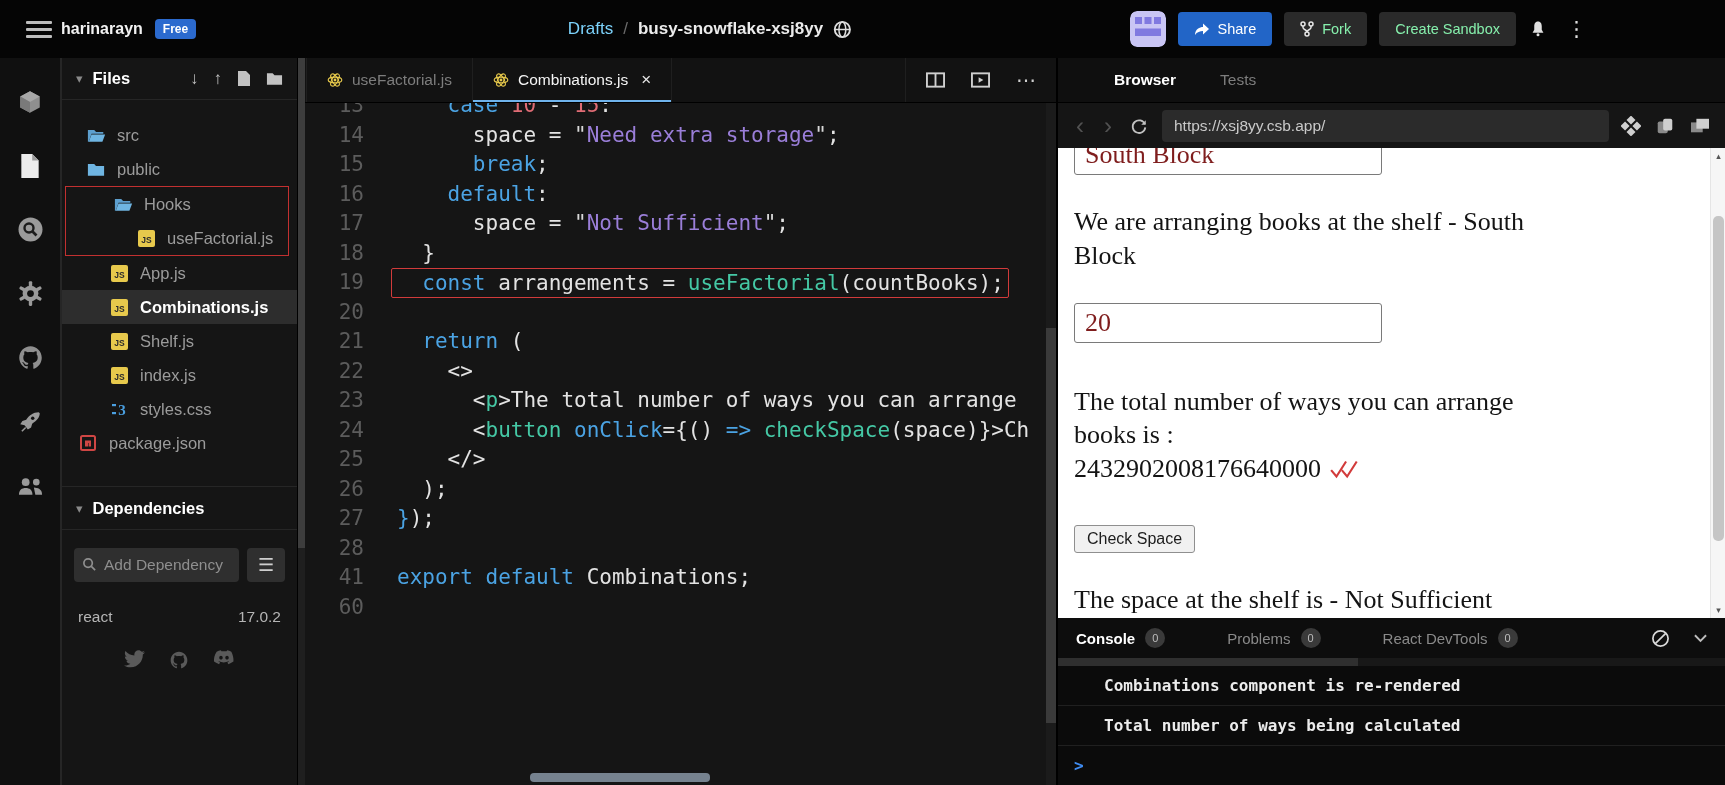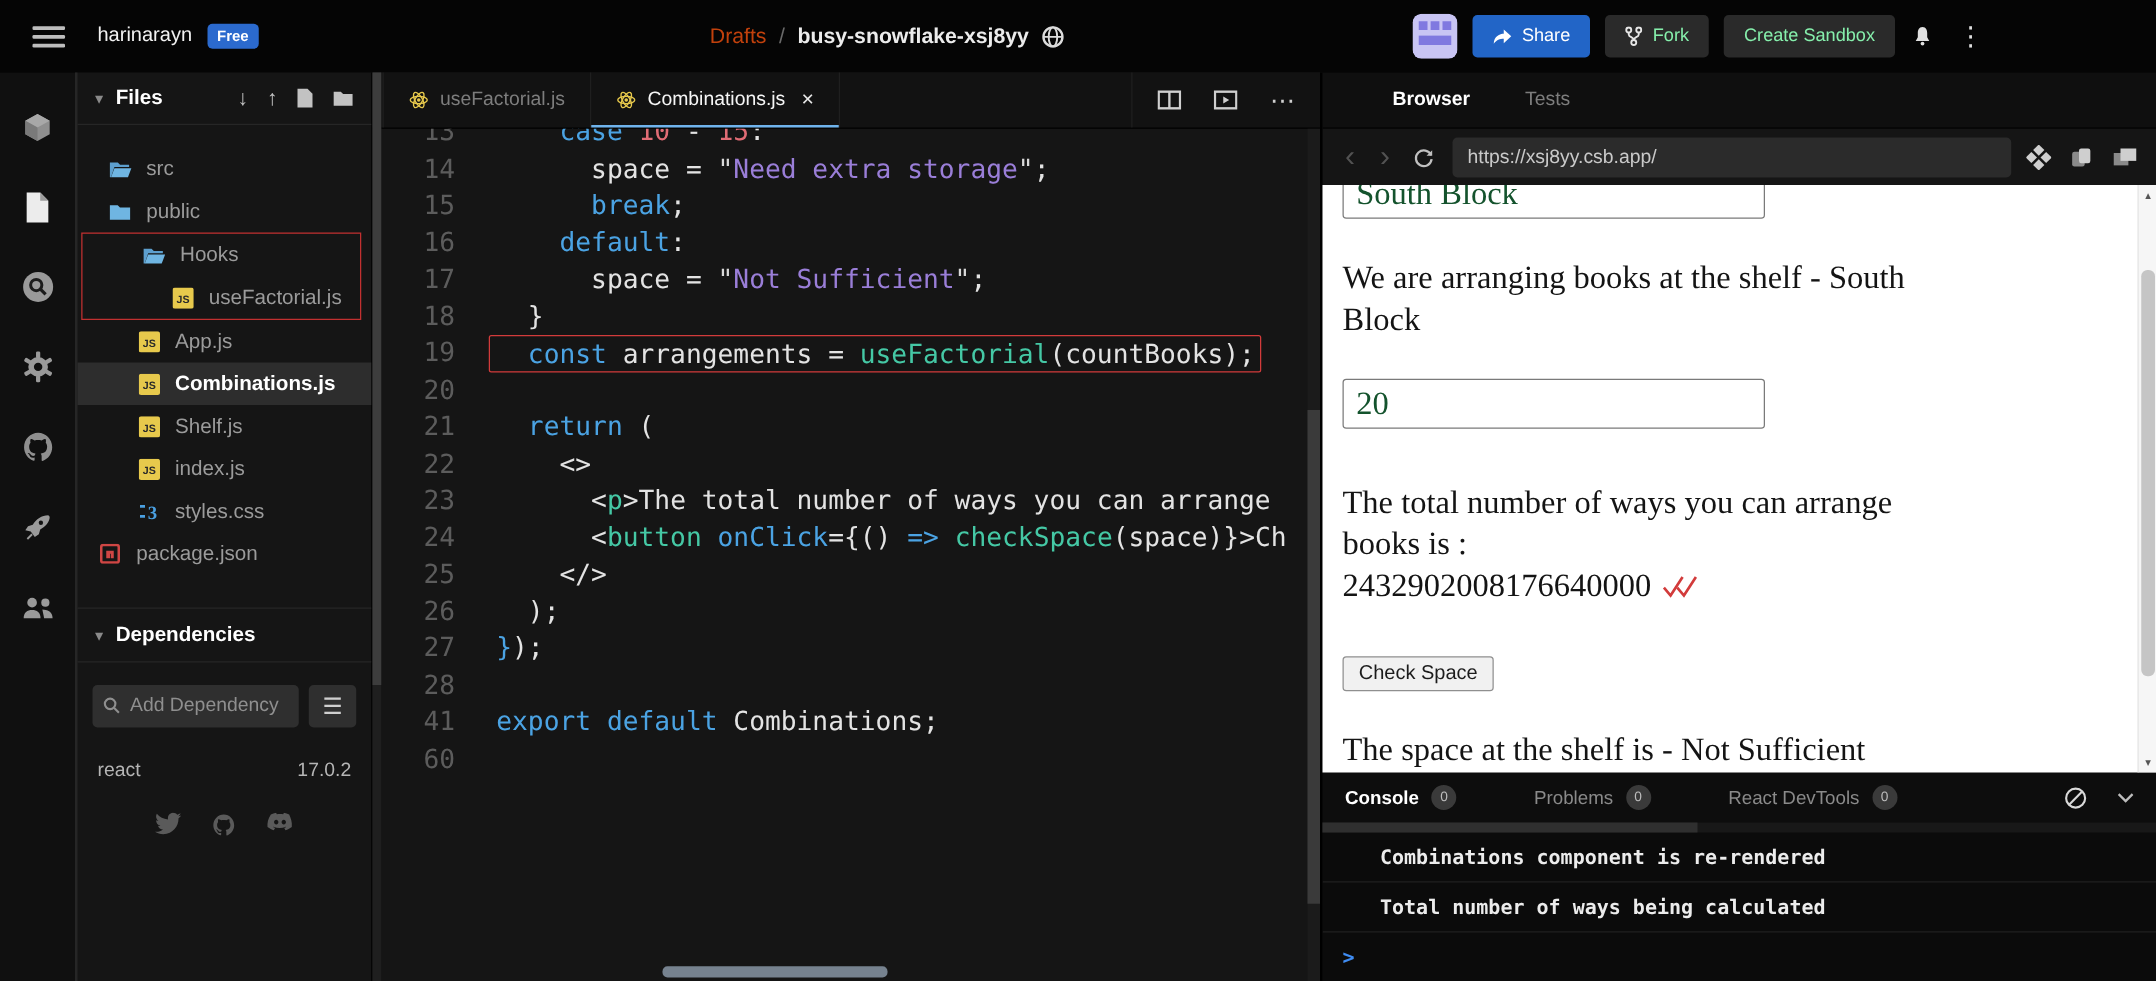--- a/index.html
+++ b/index.html
@@ -3,26 +3,26 @@
 <meta charset="utf-8">
 <style>
   * { margin:0; padding:0; box-sizing:border-box; }
   html,body { width:1725px; height:785px; background:#0a0a0a; overflow:hidden;
               font-family:"Liberation Sans", sans-serif; }
 
   
   .topbar{height:58px;background:#050505;display:flex;align-items:center;position:relative;}
   .burger{margin-left:26px;width:26px;cursor:pointer;}
   .burger i{display:block;height:3px;background:#bdbdbd;margin:4px 0;border-radius:1px;}
-  .user{margin-left:26px;font-size:16px;font-weight:400;color:#f2f2f2;}
+  .user{margin-left:9px;font-size:16px;font-weight:700;color:#f2f2f2;}
   .plan-badge{margin-left:12px;background:#2b6ace;color:#fff;font-size:12px;font-weight:700;
               padding:3px 8px;border-radius:4px;}
   .crumbs{position:absolute;left:710px;transform:translateX(-50%);display:flex;gap:10px;
           align-items:center;font-size:17px;white-space:nowrap;}
-  .crumb-folder{color:#c2410c;} .crumb-sep{color:#6a6a6a;} .crumb-title{color:#ececec;font-weight:600;}
+  .crumb-folder{color:#7dd3fc;} .crumb-sep{color:#6a6a6a;} .crumb-title{color:#ececec;font-weight:600;}
   .topbar-right{margin-left:auto;display:flex;align-items:center;gap:12px;padding-right:132px;}
   .btn{height:34px;border:none;border-radius:4px;display:flex;align-items:center;gap:8px;
        padding:0 16px;font-size:14.5px;color:#fff;font-family:inherit;cursor:pointer;}
   .btn.share{background:#2265c7;}
   .btn.dark{background:#2a2a2a;color:#86efac;}
   .logo{width:36px;height:36px;border-radius:7px;}
   .iconbtn{background:none;border:none;color:#e0e0e0;cursor:pointer;display:flex;align-items:center;}
   .vdots{font-size:21px;color:#e0e0e0;padding:0 6px;}
 
   
@@ -101,22 +101,22 @@
   .ptab-tests{color:#7d7d7d;cursor:pointer;}
   .urlrow{height:45px;background:#151515;display:flex;align-items:center;padding:0 14px;gap:12px;flex:none;}
   .navarrow{font-size:24px;color:#525252;line-height:1;cursor:pointer;padding:0 4px;}
   .urlfield{flex:1;height:32px;background:#2b2b2b;border-radius:4px;color:#c9c9c9;font-size:15.5px;
             display:flex;align-items:center;padding:0 12px;cursor:text;}
   .urlicons{display:flex;gap:14px;align-items:center;}
   .urlicons span{cursor:pointer;display:flex;}
 
   .bwrap{height:470px;background:#ffffff;position:relative;overflow:hidden;flex:none;}
   .bcontent{padding-left:16px;font-family:"Liberation Serif", serif;color:#141414;}
-  .binput{display:block;width:338px;height:40px;font-family:"Liberation Serif", serif;font-size:26px;
-          border:1.5px solid #7a7a7a;border-radius:3px;padding:0 10px;color:#14532d;background:#fff;outline:none;}
+  .binput{display:block;width:308px;height:40px;font-family:"Liberation Serif", serif;font-size:26px;
+          border:1.5px solid #7a7a7a;border-radius:3px;padding:0 10px;color:#7f1d1d;background:#fff;outline:none;}
   .binput.first{margin-top:-13px;}
   .bp{font-size:26px;line-height:1.3;max-width:488px;}
   .bp1{margin-top:30px;}
   .binput.second{margin-top:30px;}
   .bp2{margin-top:42px;}
   .redcheck{vertical-align:-3px;margin-left:8px;}
   .check-btn{margin-top:36px;font-family:"Liberation Sans", sans-serif;font-size:16px;background:#f1f1f1;
              border:1px solid #8f8f8f;border-radius:3px;padding:4px 12px;color:#1c1c1c;cursor:pointer;}
   .bp3{margin-top:30px;}
   .bscroll{position:absolute;right:0;top:0;width:15px;height:100%;background:#f6f6f6;border-left:1px solid #e5e5e5;}

